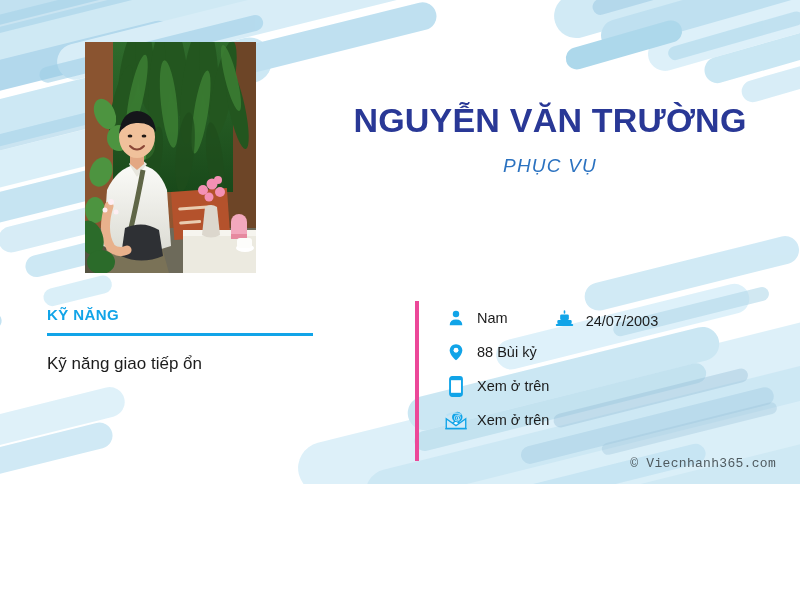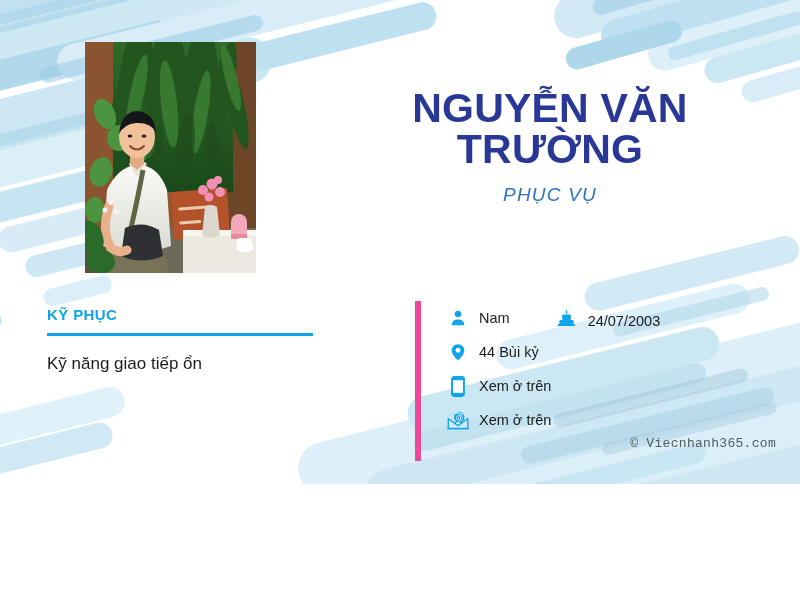--- a/index.html
+++ b/index.html
@@ -44,26 +44,26 @@
 
   
   #name-block {
     position: absolute;
     left: 330px;
     top: 88px;
     width: 440px;
     text-align: center;
   }
   #full-name {
-    font-size: 41px;
+    font-size: 34px;
     font-weight: bold;
     color: #293896;
     letter-spacing: 0.2px;
     line-height: 41px;
-    margin: 0;
+    margin: 12px;
   }
   #job-title {
     margin: 14px 0 0 0;
     font-size: 19px;
     font-weight: normal;
     color: #2b72c0;
     letter-spacing: 1.2px;
     font-style: italic;
   }
 
@@ -92,21 +92,21 @@
     color: #1c1c1c;
     line-height: 20px;
   }
 
   
   #contact-section {
     position: absolute;
     left: 415px;
     top: 301px;
     height: 160px;
-    border-left: 6px solid #ec4899;
+    border-left: 4px solid #ec4899;
     padding-left: 26px;
     box-sizing: border-box;
   }
   .contact-row {
     display: flex;
     align-items: center;
     height: 34px;
   }
   .contact-entry {
     display: flex;
@@ -125,21 +125,21 @@
     font-size: 14.5px;
     color: #1c1c1c;
     white-space: nowrap;
   }
   #dob-entry { margin-left: 46px; align-items: flex-end; }
 
   
   #watermark {
     position: absolute;
     right: 24px;
-    top: 436px;
+    top: 456px;
     font-family: "Liberation Mono", "DejaVu Sans Mono", monospace;
     font-size: 13px;
     color: #4f5a5f;
     letter-spacing: 0.3px;
   }
 </style>
 </head>
 <body>
 
 <div id="cv-card">
@@ -332,21 +332,21 @@
       </g>
     </svg>
   </div>
 
   <div id="name-block">
     <h1 id="full-name">NGUYỄN VĂN TRƯỜNG</h1>
     <h2 id="job-title">PHỤC VỤ</h2>
   </div>
 
   <div id="skills-section">
-    <div id="skills-heading">KỸ PHỤC</div>
+    <div id="skills-heading">KỸ NĂNG</div>
     <div id="skills-divider"></div>
     <div class="skill-item">Kỹ năng giao tiếp ổn</div>
   </div>
 
   <div id="contact-section">
 
     <div class="contact-row">
       <div class="contact-entry">
         <span class="contact-ico">
           <svg width="18" height="18" viewBox="0 0 24 24" fill="#11a4e8">
@@ -371,21 +371,21 @@
     </div>
 
     <div class="contact-row">
       <div class="contact-entry">
         <span class="contact-ico">
           <svg width="18" height="20" viewBox="0 0 24 24" fill="#11a4e8">
             <path d="M12 1.5 C7.3 1.5 3.6 5.2 3.6 9.9 C3.6 16.2 12 23 12 23 S20.4 16.2 20.4 9.9 C20.4 5.2 16.7 1.5 12 1.5 Z"></path>
             <circle cx="12" cy="9.7" r="3.3" fill="#ffffff"></circle>
           </svg>
         </span>
-        <span class="contact-txt">44 Bùi kỷ</span>
+        <span class="contact-txt">88 Bùi kỷ</span>
       </div>
     </div>
 
     <div class="contact-row">
       <div class="contact-entry">
         <span class="contact-ico">
           <svg width="14" height="21" viewBox="0 0 16 24" fill="none">
             <rect x="1.2" y="1.2" width="13.6" height="21.6" rx="2.4" stroke="#11a4e8" stroke-width="2.2" fill="#ffffff"></rect>
             <rect x="1.2" y="1.2" width="13.6" height="3.6" fill="#11a4e8"></rect>
             <rect x="1.2" y="19.2" width="13.6" height="3.6" fill="#11a4e8"></rect>

